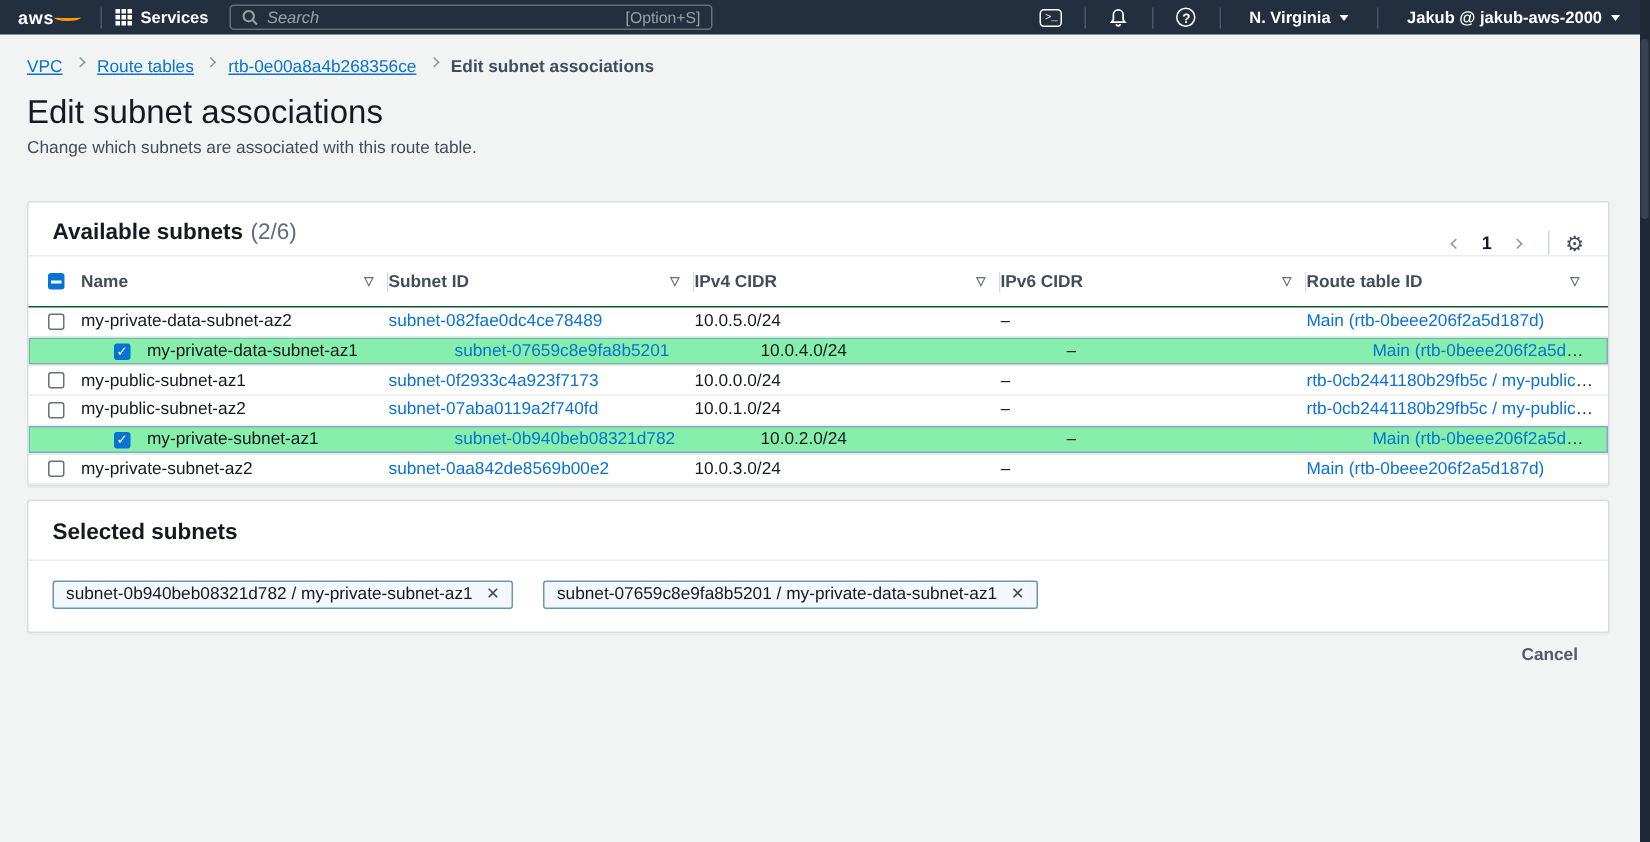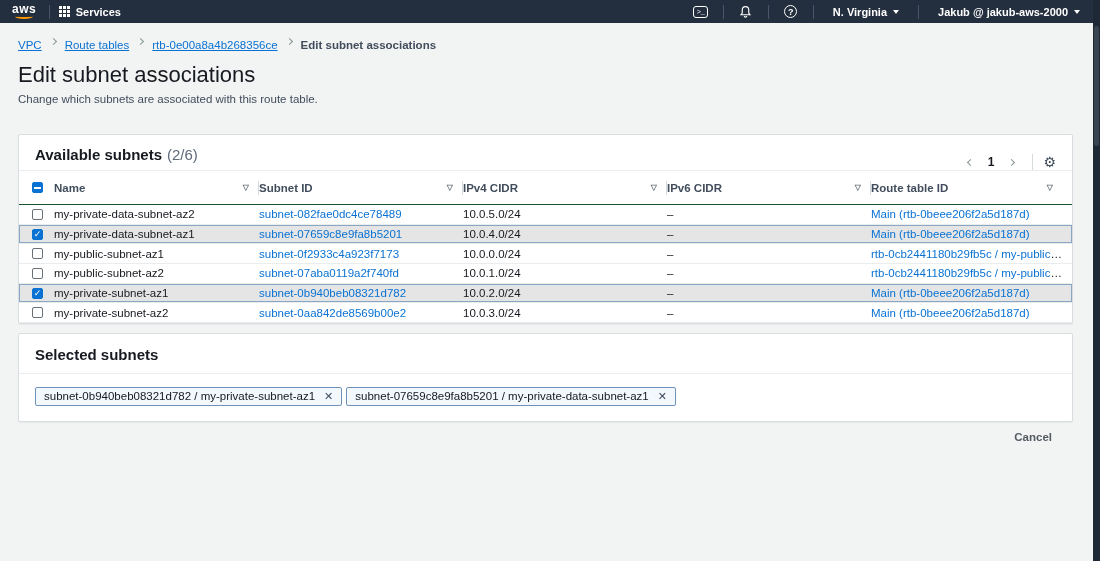--- a/index.html
+++ b/index.html
@@ -1,21 +1,21 @@
 <!DOCTYPE html>
 <html><head>
 <meta charset="utf-8">
 <style>
   * { margin:0; padding:0; box-sizing:border-box; }
   html,body { width:1100px; height:561px; overflow:hidden; }
   body { font-family:"Liberation Sans", sans-serif; background:#f2f3f3; color:#16191f; position:relative; }
 
   
   .topnav { height:23px; background:#232f3e; display:flex; align-items:center; padding:0 10px 0 8px; color:#fff; font-size:11px; position:relative; z-index:5; }
-  .aws-logo { display:flex; flex-direction:column; align-items:center; margin:0 4px; cursor:pointer; }
+  .aws-logo { display:flex; flex-direction:row; align-items:center; margin:0 4px; cursor:pointer; }
   .aws-logo .txt { font-weight:700; font-size:12px; line-height:10px; letter-spacing:.5px; }
   .aws-logo .smile { width:18px; height:5px; border-bottom:2px solid #ff9900; border-radius:0 0 50% 50%; }
   .nav-divider { width:1px; height:14px; background:#49566a; margin:0 9px; }
   .services { display:flex; align-items:center; font-weight:700; cursor:pointer; }
   .grid-icon { display:inline-grid; grid-template-columns:repeat(3,2.5px); grid-gap:1.5px; margin-right:6px; }
   .grid-icon i { width:2.5px; height:2.5px; background:#fff; }
   .nav-search { width:322px; height:17px; margin-left:14px; border:1px solid #687078; border-radius:3px; background:#232f3e; display:flex; align-items:center; padding:0 7px; }
   .nav-search input { flex:1; background:transparent; border:none; outline:none; color:#d5dbdb; font-style:italic; font-size:11px; font-family:"Liberation Sans",sans-serif; margin-left:6px; }
   .nav-search input::placeholder { color:#95a5a6; font-style:italic; }
   .nav-shortcut { color:#95a5a6; font-size:10.5px; }
@@ -51,41 +51,41 @@
   .gear { font-size:14px; color:#414d5c; cursor:pointer; line-height:14px; }
 
   .filter-row { padding:7px 16px 11px; }
   .filter-box { width:396px; height:21px; border:1px solid #7d8998; border-radius:2px; display:flex; align-items:center; padding:0 7px; background:#fff; }
   .filter-box input { flex:1; border:none; outline:none; font-size:11.5px; font-style:italic; color:#414d5c; margin-left:6px; font-family:"Liberation Sans",sans-serif; }
   .filter-box input::placeholder { color:#879596; font-style:italic; }
 
   
   .thead { display:flex; align-items:center; height:35px; border-top:1px solid #eaeded; border-bottom:1px solid #14532d; font-size:11.5px; font-weight:700; color:#414d5c; }
   .trow { display:flex; align-items:center; height:19.7px; border-bottom:1px solid #eaeded; font-size:11.5px; }
-  .trow.selected { background:#e5e5e5; box-shadow:inset 0 0 0 1px #89a7c5; }
+  .trow.selected { background:#86efac; box-shadow:inset 0 0 0 1px #89a7c5;padding-left:44px; }
   .c { overflow:hidden; white-space:nowrap; }
   .c.cb { width:35px; display:flex; align-items:center; padding-left:13px; overflow:visible; }
   .c.w1 { width:205px; } .c.w2 { width:204px; } .c.w3 { width:204px; } .c.w4 { width:204px; }
   .c.rest { flex:1; padding-right:10px; text-overflow:ellipsis; }
   .hcell { display:flex; align-items:center; height:14px; }
   .hcell .lbl { margin-right:auto; }
   .sort { font-size:8px; color:#687078; margin-right:9px; cursor:pointer; }
   .hdiv { width:1px; height:14px; background:#d5dbdb; }
   .lnk { color:#0972d3; text-decoration:none; cursor:pointer; }
   .cbx { width:11px; height:11px; border:1px solid #687078; border-radius:2px; background:#fff; display:flex; align-items:center; justify-content:center; cursor:pointer; }
   .cbx.indet { background:#0972d3; border-color:#0972d3; }
   .cbx.indet::after { content:""; width:7px; height:2px; background:#fff; }
   .cbx.checked { background:#0972d3; border-color:#0972d3; color:#fff; font-size:9px; }
   .cbx.checked::after { content:"\2713"; }
 
   
   .panel-selected { margin-top:9px; }
   .panel-selected .panel-head { padding:12px 16px 10px; }
   .sel-divider { border-top:1px solid #eaeded; }
-  .tokens { display:flex; gap:4px; padding:13px 16px 15px;align-items:flex-end; }
+  .tokens { display:flex; gap:20px; padding:13px 16px 15px;align-items:flex-end; }
   .token { display:flex; align-items:center; background:#f2f8fd; border:1px solid #6f93b8; border-radius:2px; padding:2px 8px 3px; font-size:11.5px; color:#16191f; }
   .token .x { margin-left:9px; color:#414d5c; font-size:11px; cursor:pointer; line-height:11px; }
 
   
   .footer { display:flex; justify-content:flex-end; align-items:center; margin-top:9px; }
   .btn-cancel { font-size:11.5px; font-weight:700; color:#545b64; cursor:pointer; margin-right:21px; }
   .btn-primary { background:#ee920a; border:1px solid #ee920a; border-radius:2px; color:#16191f; font-size:11.5px; font-weight:700; padding:3px 15px 4px; cursor:pointer; font-family:"Liberation Sans",sans-serif; }
 
   
   .scroll-strip { position:fixed; top:0; right:0; width:7px; height:561px; background:#1f2835; z-index:10; }
@@ -106,20 +106,28 @@
         <i></i>
         <i></i>
         <i></i>
         <i></i>
         <i></i>
         <i></i>
         <i></i>
         <i></i>
       </span>
     <span>Services</span>
+  </div>
+  <div class="nav-search">
+    <svg width="11" height="11" viewBox="0 0 16 16" fill="none" stroke="#95a5a6" stroke-width="2">
+        <circle cx="7" cy="7" r="5"></circle>
+        <line x1="11" y1="11" x2="15" y2="15"></line>
+      </svg>
+    <input placeholder="Search" style="">
+    <span class="nav-shortcut">[Option+S]</span>
   </div>
   <div class="nav-right">
     <div class="nav-iconbtn">
         <span class="shell-box">&gt;_</span>
       </div>
     <div class="nav-divider"></div>
     <div class="nav-iconbtn">
       <svg width="13" height="13" viewBox="0 0 16 16" fill="none" stroke="#fff" stroke-width="1.4">
           <path d="M8 2a4 4 0 0 0-4 4v4l-1.5 2h11L12 10V6a4 4 0 0 0-4-4z"></path>
           <path d="M6.5 13.5a1.5 1.5 0 0 0 3 0"></path>

